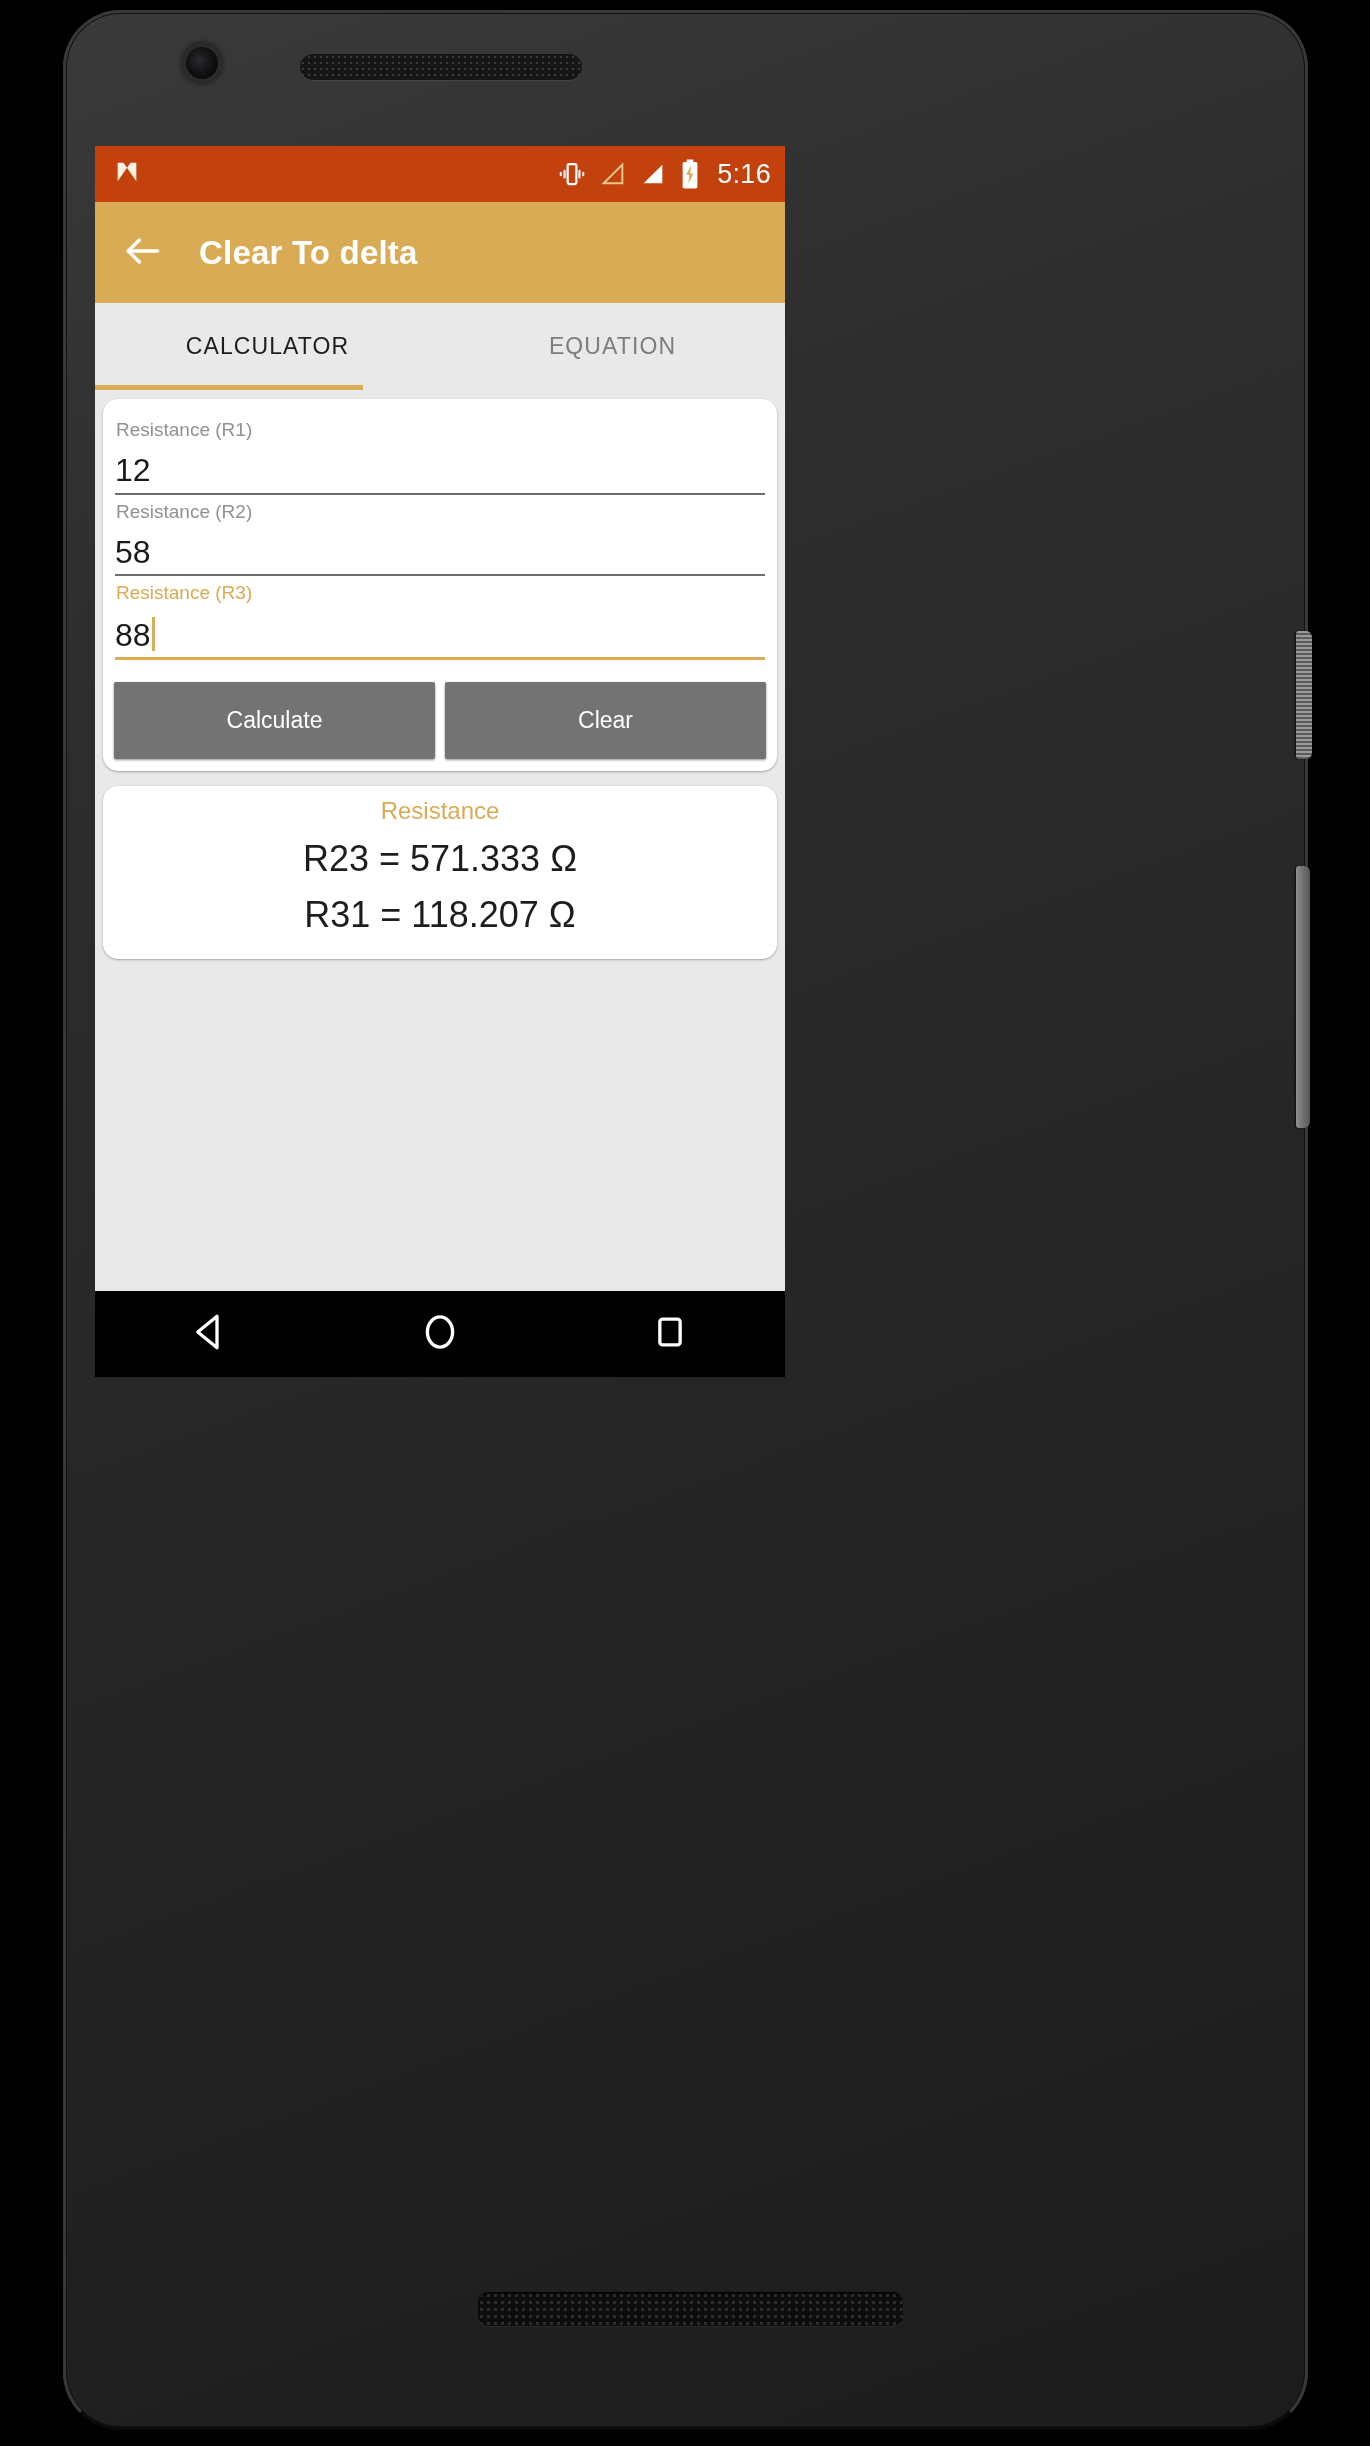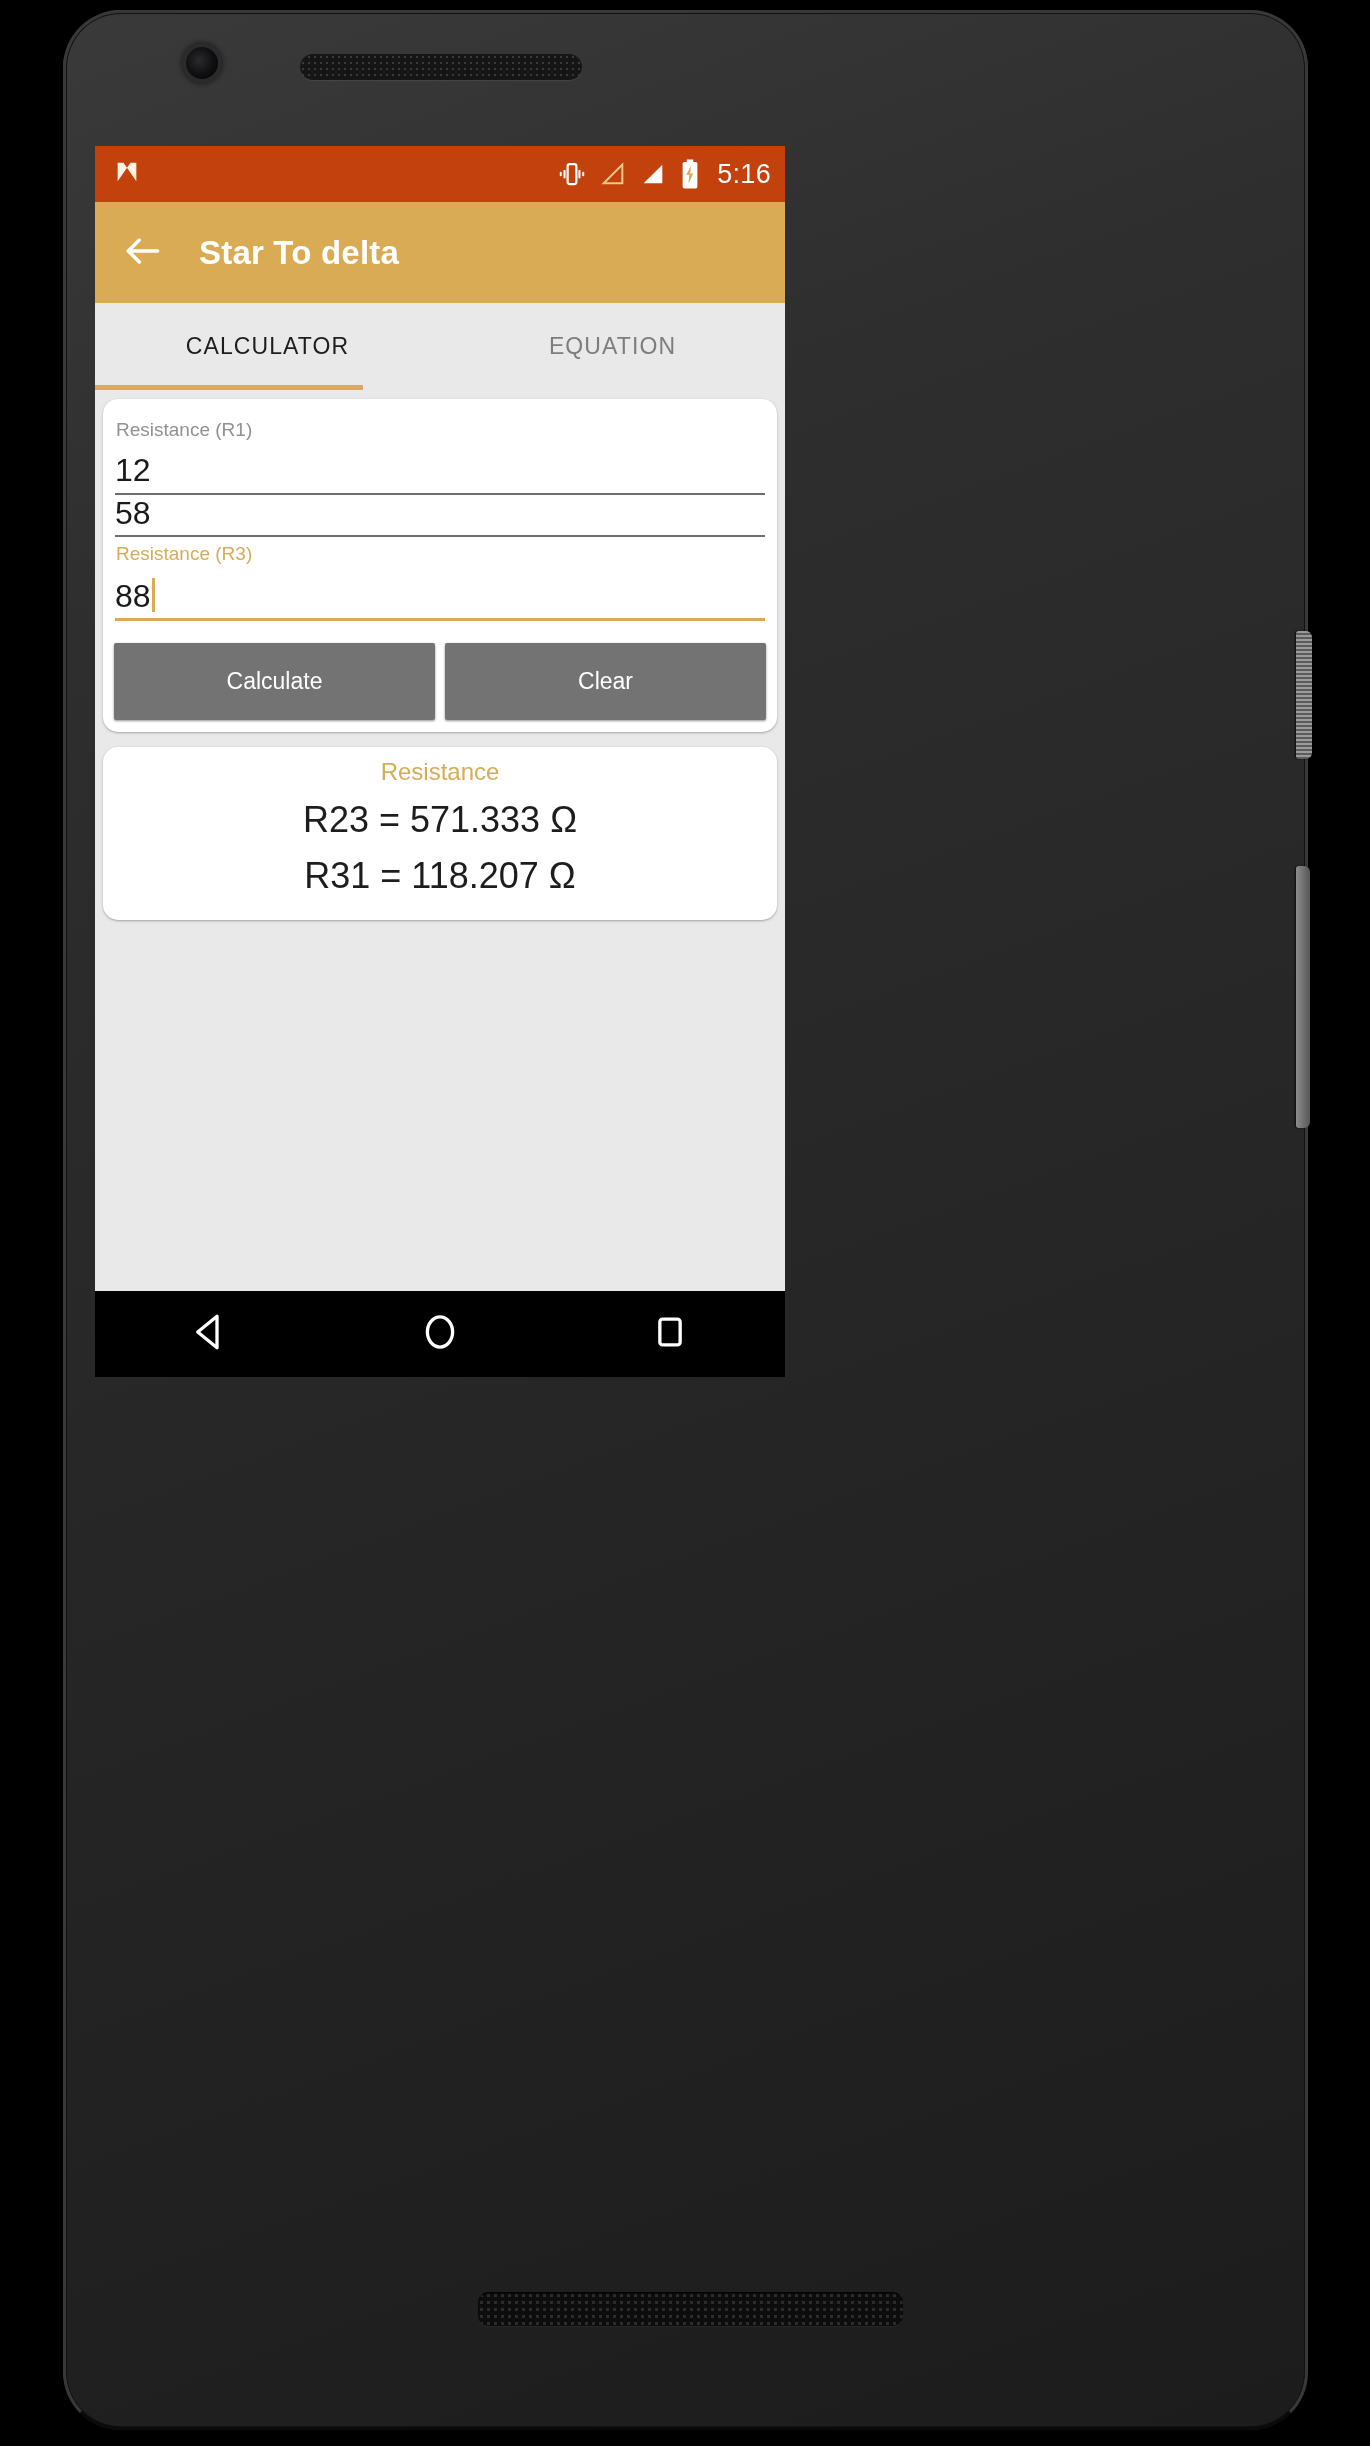--- a/index.html
+++ b/index.html
@@ -323,39 +323,40 @@
 
   <div id="app-bar">
     <div id="back-arrow-button">
       <span>
         <svg width="44" height="44" viewBox="0 0 24 24" fill="none" stroke="#ffffff" stroke-width="1.9" stroke-linecap="round" stroke-linejoin="round">
           <line x1="20" y1="12" x2="4" y2="12"></line>
           <polyline points="10,6 4,12 10,18"></polyline>
         </svg>
       </span>
     </div>
-    <div id="app-bar-title">Star To delta</div>
+    <div id="app-bar-title">Clear To delta</div>
   </div>
 
   <div id="tab-bar">
     <div class="tab active">CALCULATOR</div>
     <div class="tab inactive">EQUATION</div>
     <div id="tab-indicator"></div>
   </div>
 
   <div id="input-card" class="card">
 
     <div class="field">
       <div class="field-label">Resistance (R1)</div>
       <div class="field-value-row">
         <span class="field-value">12</span>
       </div>
     </div>
 
     <div class="field">
+      <div class="field-label">Resistance (R2)</div>
       <div class="field-value-row">
         <span class="field-value">58</span>
       </div>
     </div>
 
     <div class="field focused">
       <div class="field-label">Resistance (R3)</div>
       <div class="field-value-row">
         <span class="field-value">88</span>
         <span class="caret"></span>

